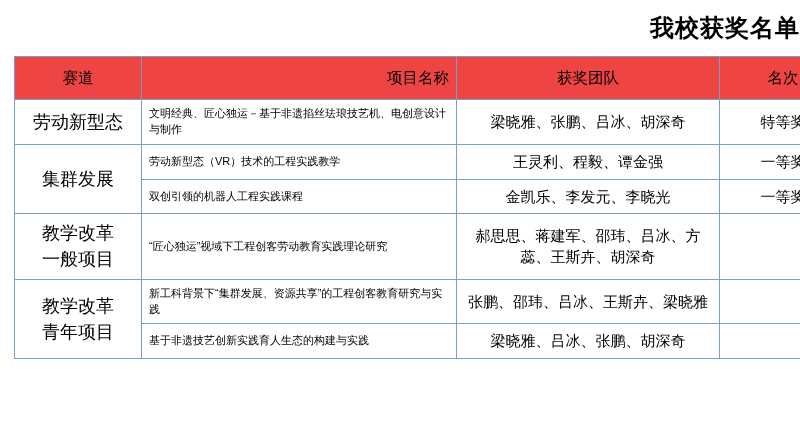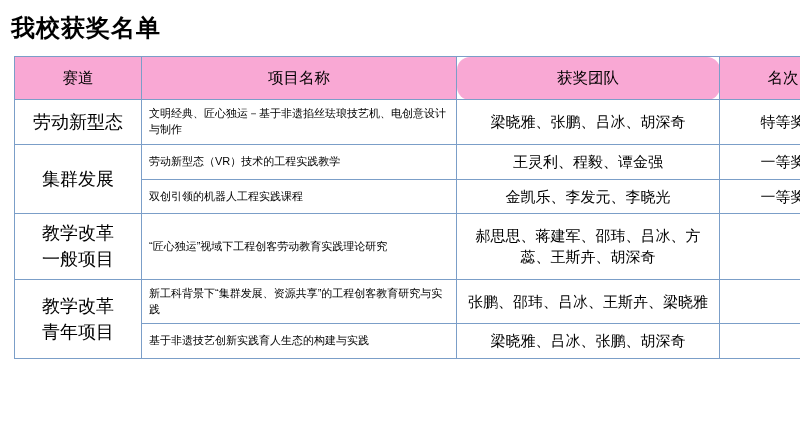--- a/index.html
+++ b/index.html
@@ -14,21 +14,21 @@
     color: #000000;
     overflow: hidden;
   }
   .page {
     width: 800px;
     height: 432px;
     position: relative;
     box-sizing: border-box;
   }
   .doc-title {
-    text-align: left;
+    text-align: right;
     font-size: 24px;
     font-weight: bold;
     letter-spacing: 1px;
     padding-top: 12px;
     padding-bottom: 12px;
     color: #000;
     font-family: "Liberation Sans", sans-serif;
     margin-left: 11px;
   }
   .table-wrap {
@@ -42,30 +42,30 @@
   }
   table.award-table td, table.award-table th {
     border: 1px solid #7b9ec8;
     padding: 6px 7px;
     vertical-align: middle;
     line-height: 1.45;
     color: #000;
     font-weight: normal;
   }
   thead th {
-    background: #f9a8d4;
+    background: #ef4444;
     text-align: center;
     font-weight: bold;
     font-size: 15.5px;
     height: 30px;
     padding: 5px 4px;
   }
   .col-track { width: 112px; }
-  .col-project { width: 300px; }
-  .col-team { width: 248px; border-radius: 13px; }
+  .col-project { width: 300px; text-align: right; }
+  .col-team { width: 248px; }
   .col-rank { width: 112px; }
 
   td.track-cell {
     text-align: center;
     font-weight: bold;
     font-size: 18px;
   }
   td.project-cell {
     text-align: left;
     font-size: 11px;

